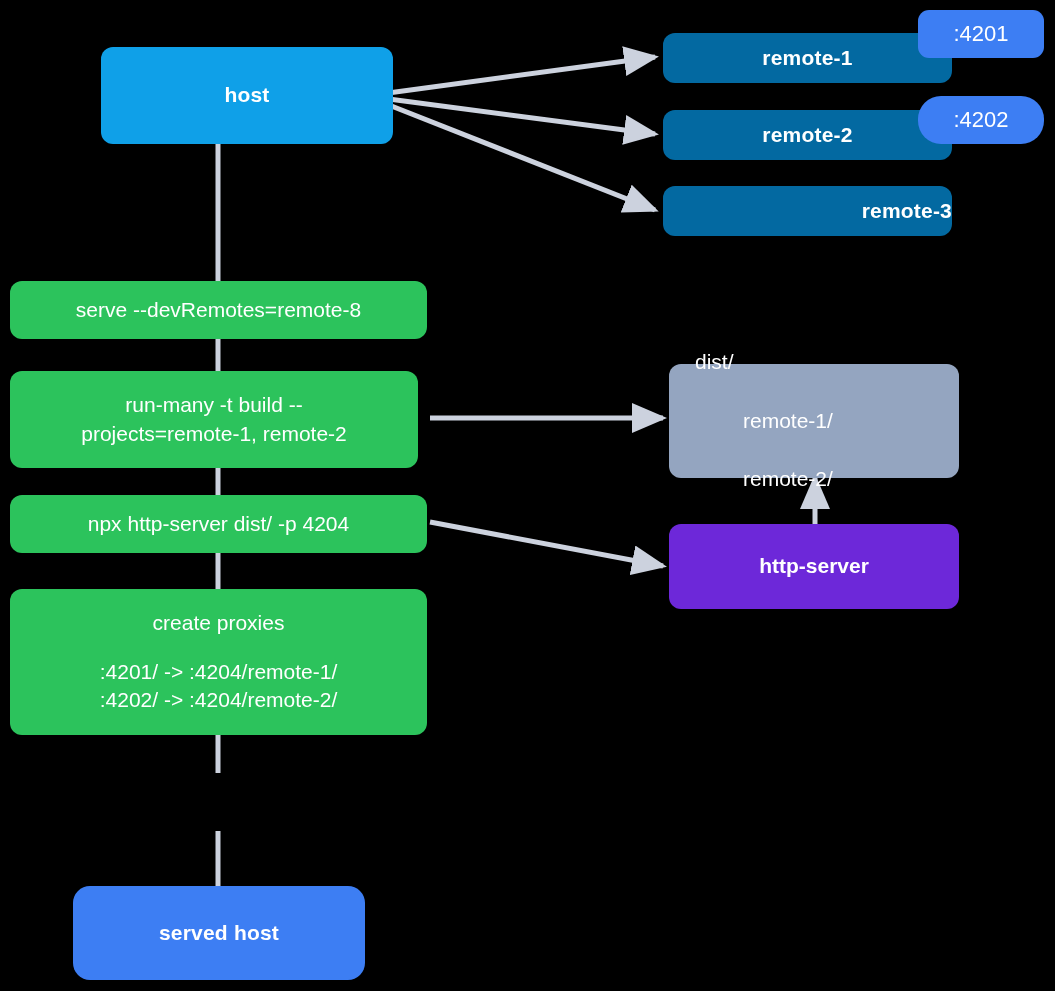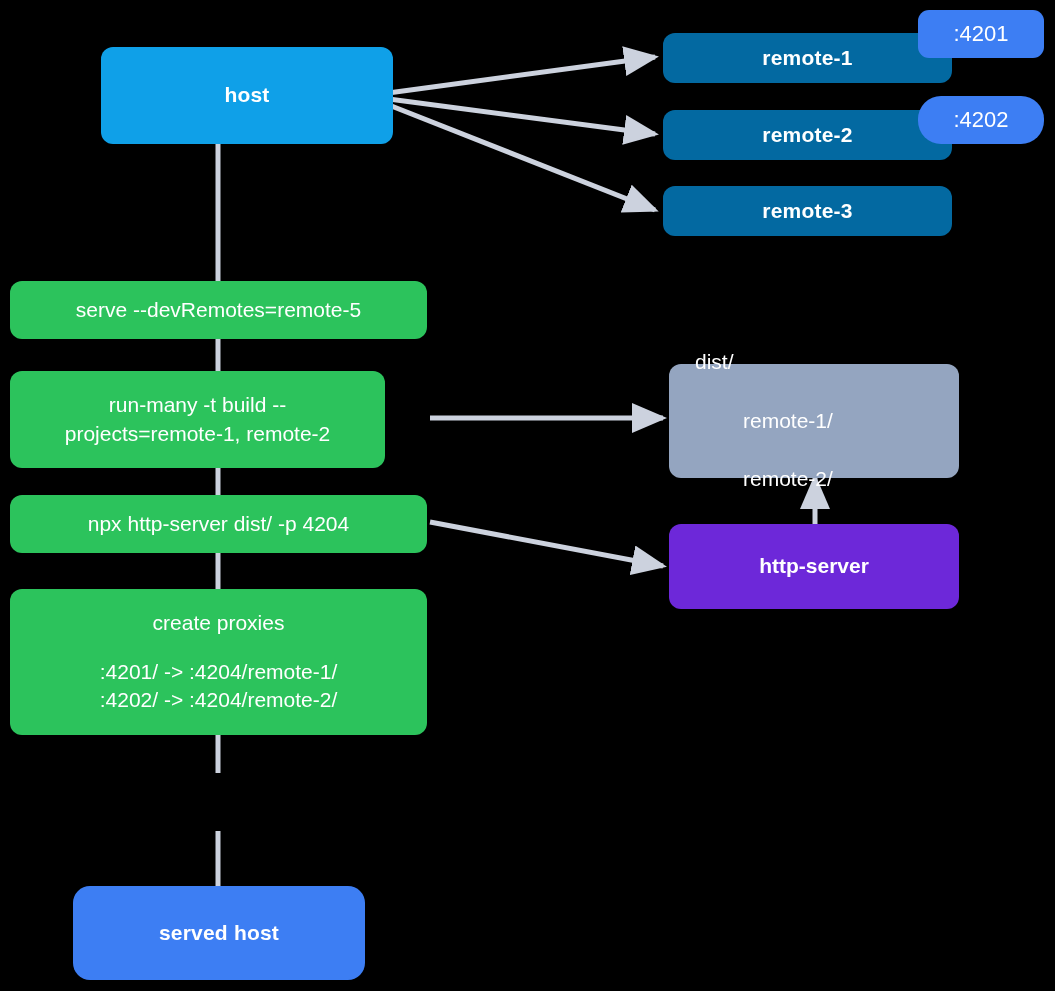--- a/index.html
+++ b/index.html
@@ -130,29 +130,29 @@
     <span>:4201</span>
   </div>
 
   <div class="node remote" style="left:663px; top:110px; width:289px; height:50px;">
     <span>remote-2</span>
   </div>
   <div class="node badge" style="left:918px; top:96px; width:126px; height:48px;border-radius:23px;">
     <span>:4202</span>
   </div>
 
-  <div class="node remote" style="left:663px; top:186px; width:289px; height:50px;">
+  <div class="node remote" style="left:663px; top:186px; width:289px; height:50px;align-items:flex-end;">
     <span>remote-3</span>
   </div>
 
   <div class="node cmd" style="left:10px; top:281px; width:417px; height:58px;">
-    <span class="cmd-line">serve --devRemotes=remote-5</span>
+    <span class="cmd-line">serve --devRemotes=remote-8</span>
   </div>
 
-  <div class="node cmd" style="left:10px; top:371px; width:375px; height:97px;">
+  <div class="node cmd" style="left:10px; top:371px; width:408px; height:97px;">
     <span class="cmd-line">run-many -t build --</span>
     <span class="cmd-line">projects=remote-1, remote-2</span>
   </div>
 
   <div class="node cmd" style="left:10px; top:495px; width:417px; height:58px;">
     <span class="cmd-line">npx http-server dist/ -p 4204</span>
   </div>
 
   <div class="node cmd" style="left:10px; top:589px; width:417px; height:146px;">
     <span class="cmd-line">create proxies</span>

